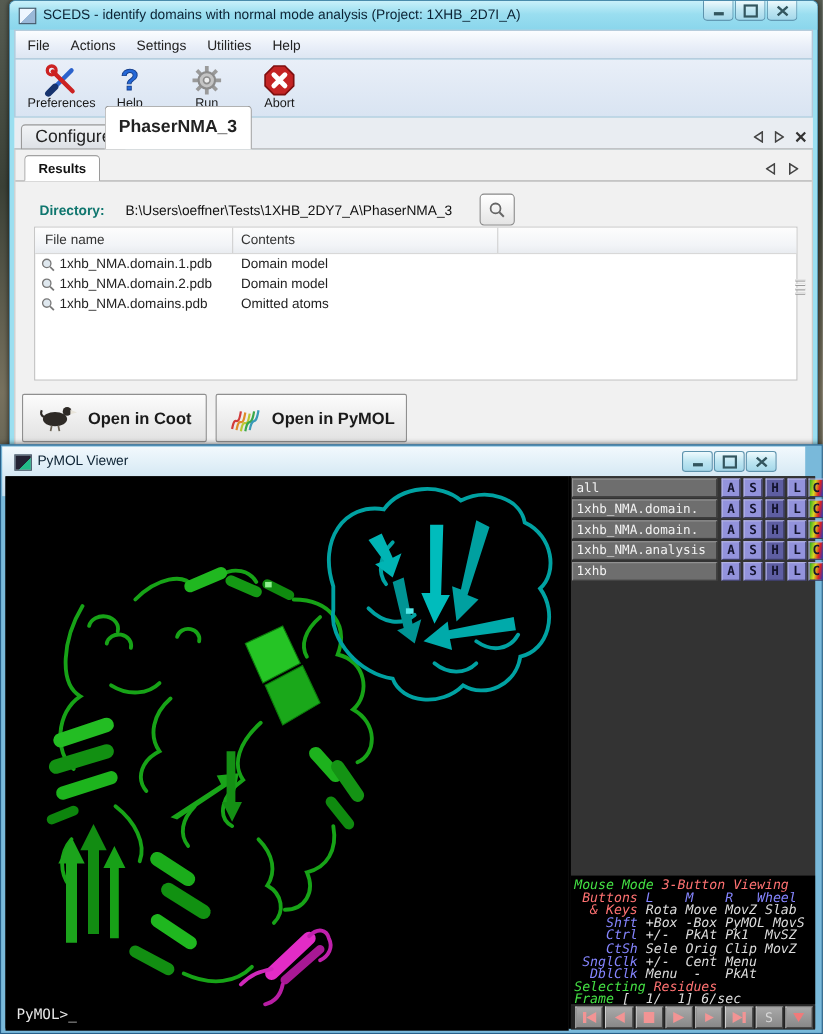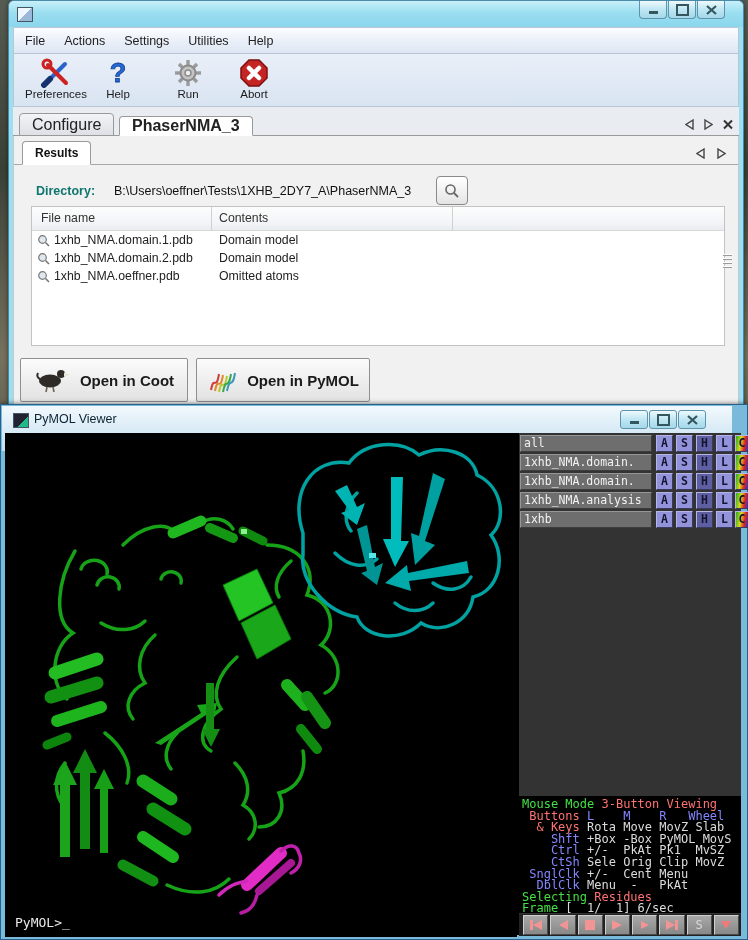--- a/index.html
+++ b/index.html
@@ -37,21 +37,21 @@
   .tbtn{position:absolute;top:3px;height:47px;display:flex;flex-direction:column;
         align-items:center;justify-content:flex-start;}
   .ticon{height:31px;display:flex;align-items:center;justify-content:center;}
   .tlabel{font-size:11.5px;color:#1a1a1a;white-space:nowrap;}
   
   .tabstrip{position:absolute;left:4px;right:4px;top:106px;height:29px;background:#e9edf2;}
   .tabline{position:absolute;left:0;right:0;bottom:0;height:1px;background:#9a9a9a;}
   .tab{position:absolute;bottom:0;height:23px;padding:0 12px;display:flex;align-items:center;
        font-size:16px;color:#222;background:linear-gradient(180deg,#f2f4f6,#dde1e6);
        border:1px solid #9a9a9a;border-radius:4px 4px 0 0;box-sizing:border-box;}
-  .tab.sel{height:20px;background:#ffffff;font-weight:bold;border-bottom:1px solid #fff;z-index:2;margin-left:24px;}
+  .tab.sel{height:40px;background:#ffffff;font-weight:bold;border-bottom:1px solid #fff;z-index:2;}
   .tabnav{position:absolute;right:6px;bottom:6px;display:flex;gap:10px;align-items:center;}
   
   .subframe{position:absolute;left:4px;right:4px;top:135px;bottom:0;background:#f1f1f1;
             border-left:1px solid #c8c8c8;border-right:1px solid #c8c8c8;box-sizing:border-box;}
   .rstrip{position:absolute;left:0;right:0;top:3px;height:26px;}
   .rline{position:absolute;left:0;right:0;top:28px;height:1px;background:#a8a8a8;}
   .rtab{position:absolute;left:8px;bottom:0;height:24px;padding:0 12px;display:flex;align-items:center;
         font-size:12px;font-weight:bold;color:#111;background:#fff;border:1px solid #9a9a9a;
         border-bottom:1px solid #fff;border-radius:4px 4px 0 0;z-index:2;box-sizing:border-box;text-align:center;}
   .rnav{position:absolute;right:12px;bottom:6px;display:flex;gap:12px;}
@@ -102,38 +102,39 @@
          font-size:11.5px;line-height:15px;padding-left:3px;overflow:hidden;white-space:nowrap;}
   .obtn{position:absolute;top:0;width:17px;height:17px;box-sizing:border-box;
         border-top:1px solid #b6b6e6;border-left:1px solid #b6b6e6;
         border-bottom:1px solid #3a3a60;border-right:1px solid #3a3a60;
         background:#9393dc;color:#14142e;font-family:"DejaVu Sans Mono",monospace;
         font-size:11.5px;font-weight:bold;text-align:center;line-height:15px;}
   .obtn.h{background:#5e5ea2;}
   .obtn.c{background:linear-gradient(100deg,#22aa22 0%,#d8d822 40%,#dd2222 70%,#2233cc 100%);}
   .mousepanel{position:absolute;left:0;right:0;top:363px;height:117px;background:#000;
               font-family:"DejaVu Sans Mono",monospace;font-size:12px;line-height:11.6px;
-              padding-top:3px;box-sizing:border-box;}
+              padding-top:3px;box-sizing:border-box;font-style:italic;}
   .ml{white-space:pre;padding-left:3px;}
   .mgreen{color:#44e044;} .msalmon{color:#ff7272;} .mblue{color:#8585ff;} .mwhite{color:#dcdcdc;}
   .vcrrow{position:absolute;left:0;right:0;top:481px;height:22px;background:#222;
           display:flex;gap:2px;padding:1px 2px 0 4px;box-sizing:border-box;}
   .vbtn{width:26px;height:20px;background:linear-gradient(180deg,#a8a8a8,#888);
         border-top:1px solid #cfcfcf;border-left:1px solid #cfcfcf;
         border-bottom:1px solid #4a4a4a;border-right:1px solid #4a4a4a;box-sizing:border-box;
         display:flex;align-items:center;justify-content:center;
         color:#d8d8d8;font-family:"DejaVu Sans Mono",monospace;font-size:12px;}
   .navglyph{display:block;}
 </style>
 </head>
 <body>
 
 <div class="sceds">
   <div class="titlebar">
     <span class="app-ico"></span>
+    <span class="title-text">SCEDS - identify domains with normal mode analysis (Project: 1XHB_2D7I_A)</span>
     <div class="winctl">
       <span class="wbtn">
           <i class="g-min"></i>
         </span>
       <span class="wbtn">
           <i class="g-max"></i>
         </span>
       <span class="wbtn">
         <svg width="11" height="10">
             <path d="M1,1 L10,9 M10,1 L1,9" stroke="#33565f" stroke-width="2.2"></path>
@@ -261,21 +262,21 @@
               <line x1="8.5" y1="8.5" x2="12" y2="12" stroke="#777" stroke-width="1.6"></line>
             </svg></span>
         <span class="fname">1xhb_NMA.domain.2.pdb</span>
         <span class="fcont">Domain model</span>
       </div>
       <div class="trow" style="top:61px;">
         <span class="fico"><svg width="14" height="14">
               <circle cx="5.5" cy="5.5" r="3.8" fill="#dfe8ef" stroke="#777" stroke-width="1.2"></circle>
               <line x1="8.5" y1="8.5" x2="12" y2="12" stroke="#777" stroke-width="1.6"></line>
             </svg></span>
-        <span class="fname">1xhb_NMA.oeffner.pdb</span>
+        <span class="fname">1xhb_NMA.domains.pdb</span>
         <span class="fcont">Omitted atoms</span>
       </div>
     </div>
 
     <div class="btnrow">
       <div class="bigbtn" style="left:6px;width:166px;">
         <svg width="38" height="26">
           <ellipse cx="16" cy="14" rx="11" ry="6.5" fill="#2e2a26"></ellipse>
           <circle cx="27" cy="7" r="4" fill="#2e2a26"></circle>
           <polygon points="30,5.5 36,8 30,9.5" fill="#e8e4da"></polygon>

